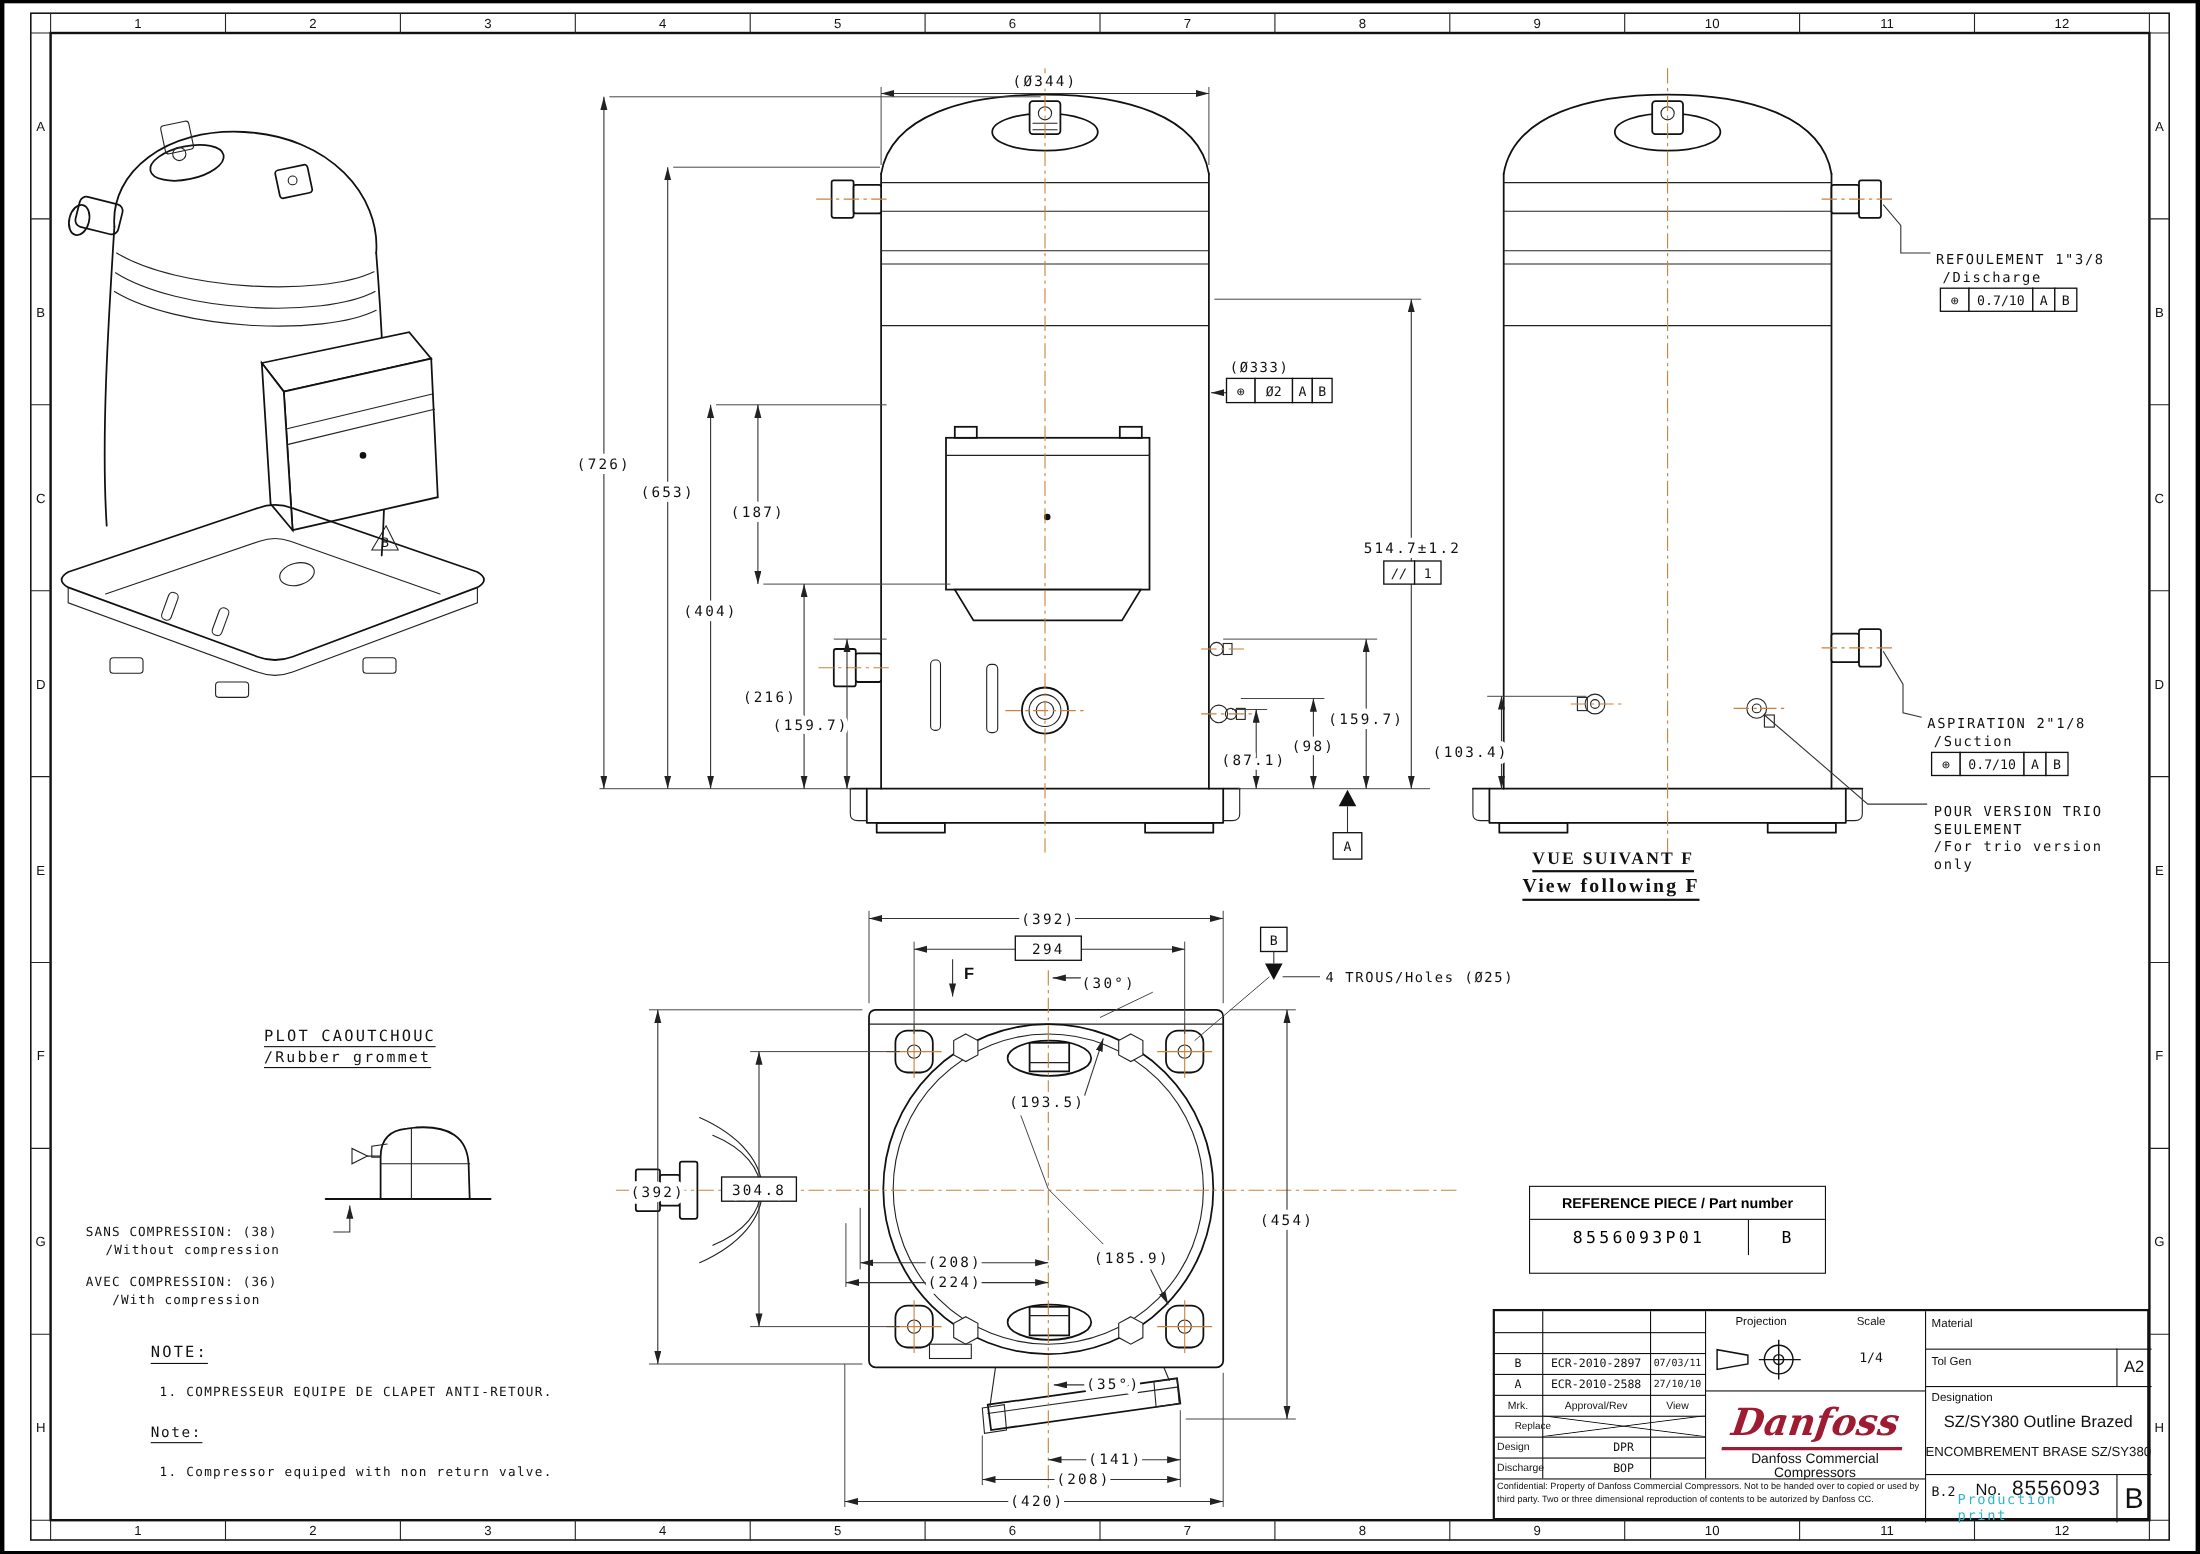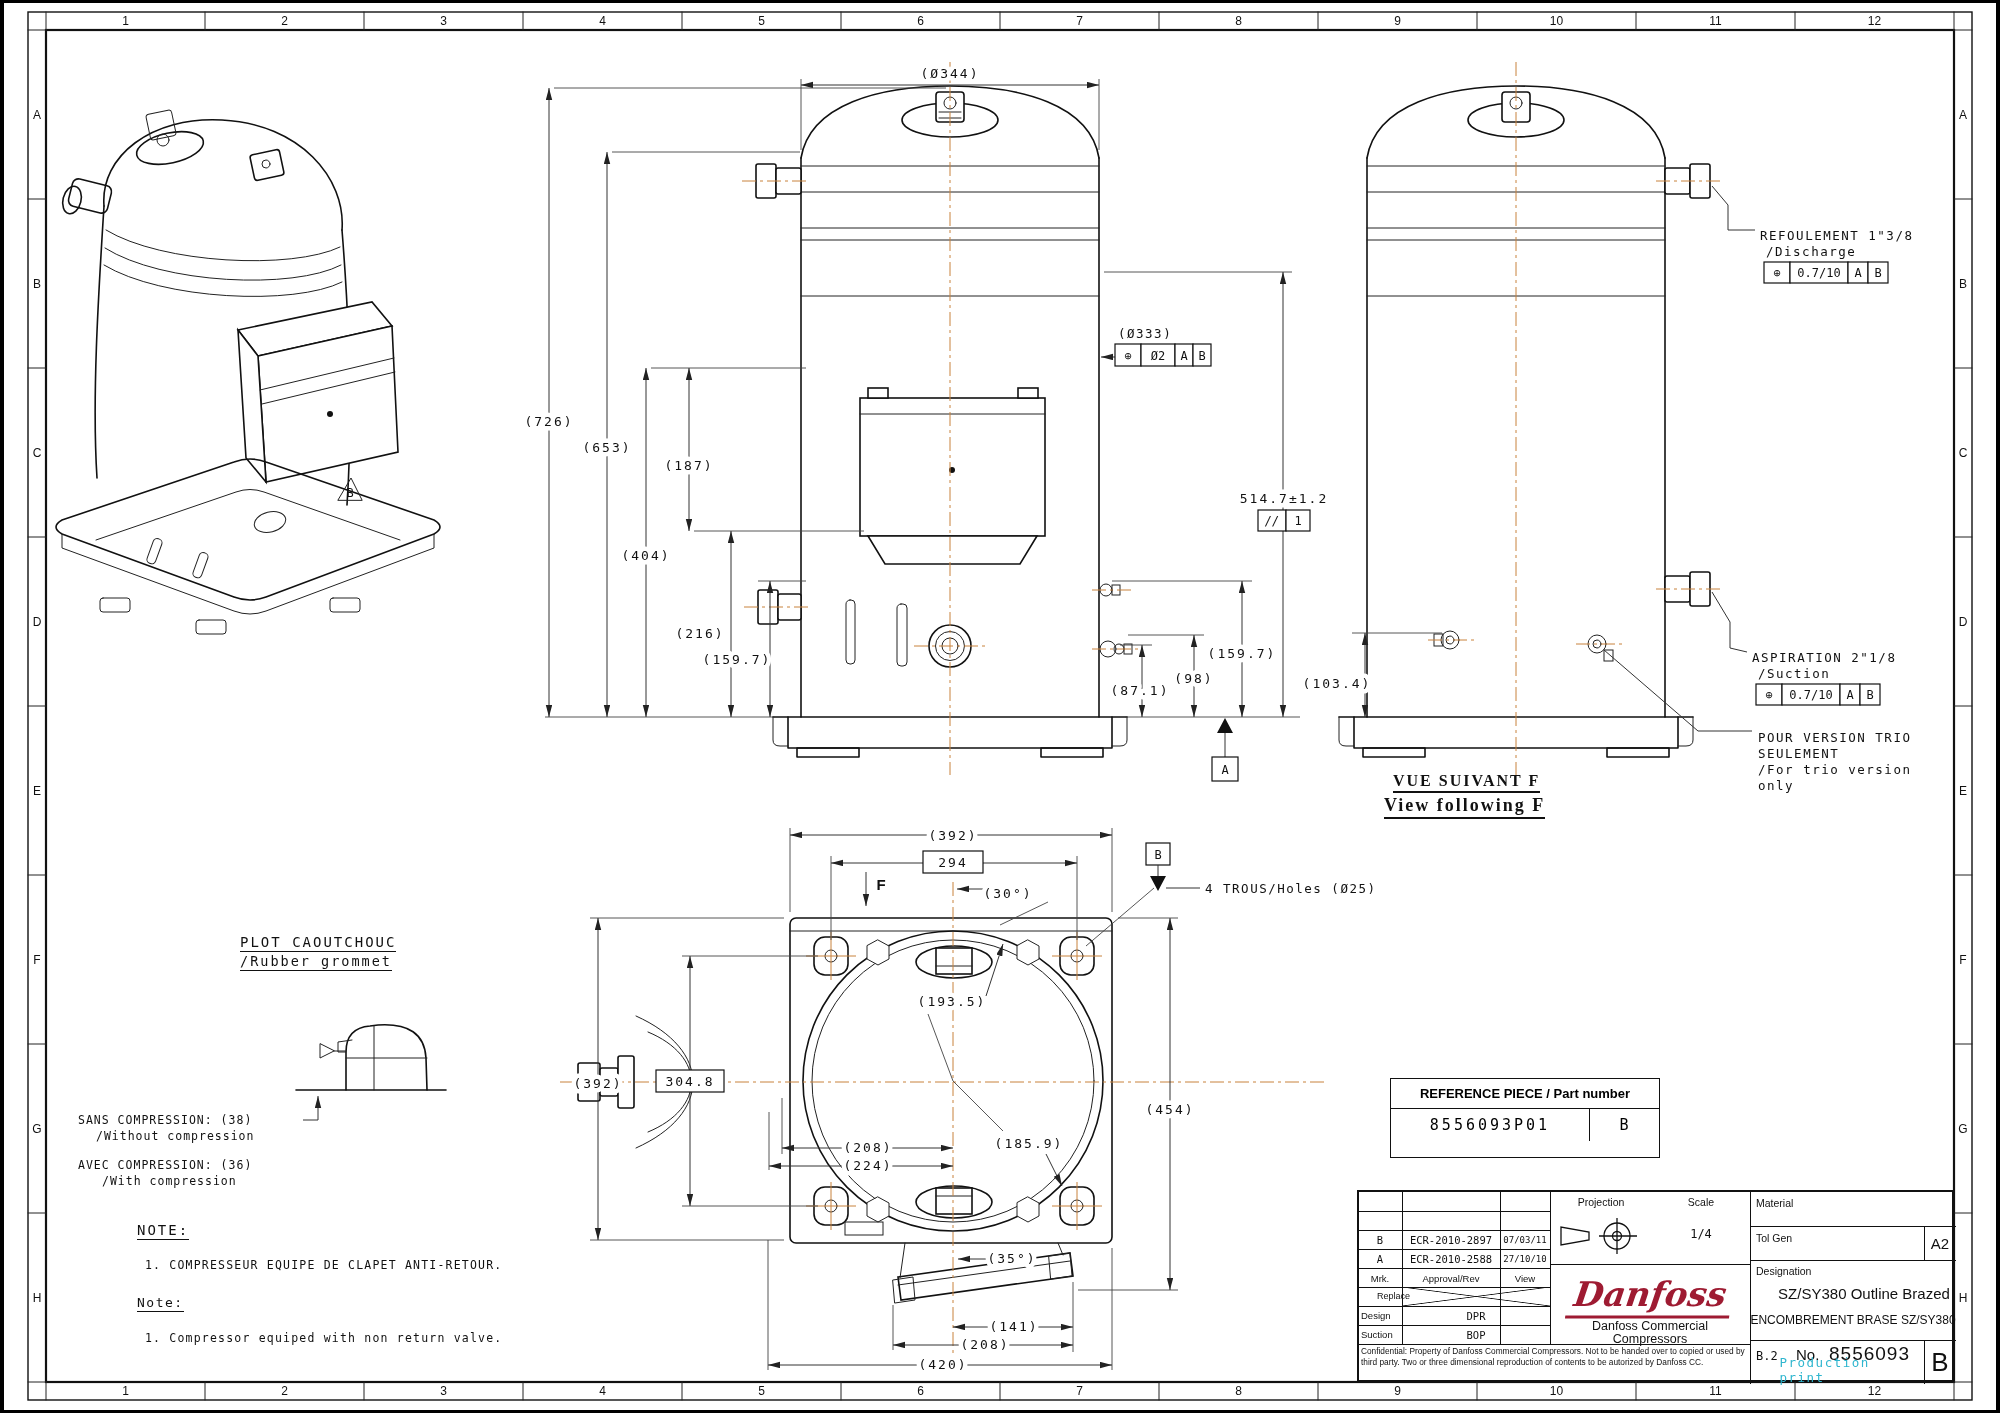--- a/index.html
+++ b/index.html
@@ -548,21 +548,21 @@
   <span class="lab mono ctr" style="left:21px;top:67px;">A</span>
   <span class="lab mono ctr" style="left:92px;top:67px;">ECR-2010-2588</span>
   <span class="lab mono ctr" style="left:166px;top:67px;font-size:9px;">27/10/10</span>
   <span class="lab ctr" style="left:21px;top:86px;font-size:9.5px;">Mrk.</span>
   <span class="lab ctr sansb" style="left:92px;top:86px;font-size:9.5px;text-align:right;">Approval/Rev</span>
   <span class="lab ctr sansb" style="left:166px;top:86px;font-size:9.5px;">View</span>
   <span class="lab" style="left:18px;top:99px;font-size:9px;">Replace</span>
   <div class="xcell"></div>
   <span class="lab" style="left:2px;top:118px;font-size:9.5px;">Design</span>
   <span class="lab mono ctr" style="left:117px;top:124px;">DPR</span>
-  <span class="lab" style="left:2px;top:137px;font-size:9.5px;">Suction</span>
+  <span class="lab" style="left:2px;top:137px;font-size:9.5px;">Discharge</span>
   <span class="lab mono ctr" style="left:117px;top:143px;">BOP</span>
   <div style="position:absolute;left:2px;top:154px;width:384px;font:8.3px/1.3 'Liberation Sans',sans-serif;">Confidential: Property of Danfoss Commercial Compressors. Not to be handed over to copied or used by third party. Two or three dimensional reproduction of contents to be autorized by Danfoss CC.</div>
 
   <span class="lab ctr" style="left:242px;top:10px;">Projection</span>
   <svg width="96" height="44" style="left:194px;top:22px;">
     <g stroke="#111" stroke-width="1.3" fill="none">
       <polygon points="8,13 8,31 36,26 36,18"></polygon>
       <circle cx="64" cy="22" r="13"></circle>
           <circle cx="64" cy="22" r="4.5"></circle>
       <line x1="46" y1="22" x2="84" y2="22"></line>
@@ -573,21 +573,21 @@
   <span class="lab mono ctr" style="left:342px;top:42px;font-size:12px;">1/4</span>
 
   <div class="logo">Danfoss</div>
   <span class="lab ctr sansb" style="left:291px;top:134px;font-size:12.5px;">Danfoss Commercial</span>
   <span class="lab ctr sansb" style="left:291px;top:147px;font-size:12.5px;">Compressors</span>
 
   <span class="lab" style="left:397px;top:5px;">Material</span>
   <span class="lab" style="left:397px;top:40px;">Tol Gen</span>
   <span class="lab ctr sansb" style="left:581px;top:51px;font-size:15px;">A2</span>
   <span class="lab" style="left:397px;top:73px;">Designation</span>
-  <span class="lab ctr sansb" style="left:494px;top:101px;font-size:15px;white-space:nowrap;margin-left:11px;">SZ/SY380 Outline Brazed</span>
+  <span class="lab ctr sansb" style="left:494px;top:101px;font-size:15px;white-space:nowrap;">SZ/SY380 Outline Brazed</span>
   <span class="lab ctr sansb" style="left:494px;top:128px;font-size:12px;white-space:nowrap;">ENCOMBREMENT BRASE SZ/SY380</span>
   <span class="lab mono" style="left:397px;top:157px;font-size:12px;">B.2</span>
   <span class="lab sansb" style="left:437px;top:154px;font-size:15px;">No.</span>
   <span class="lab sansb" style="left:470px;top:151px;font-size:19px;letter-spacing:1px;">8556093</span>
   <span class="lab mono ctr cyan" style="left:478px;top:178px;font-size:12.5px;letter-spacing:1.5px;">Production print</span>
   <span class="lab ctr sansb" style="left:581px;top:170px;font-size:26px;">B</span>
 </div>
 
 </div>
 

